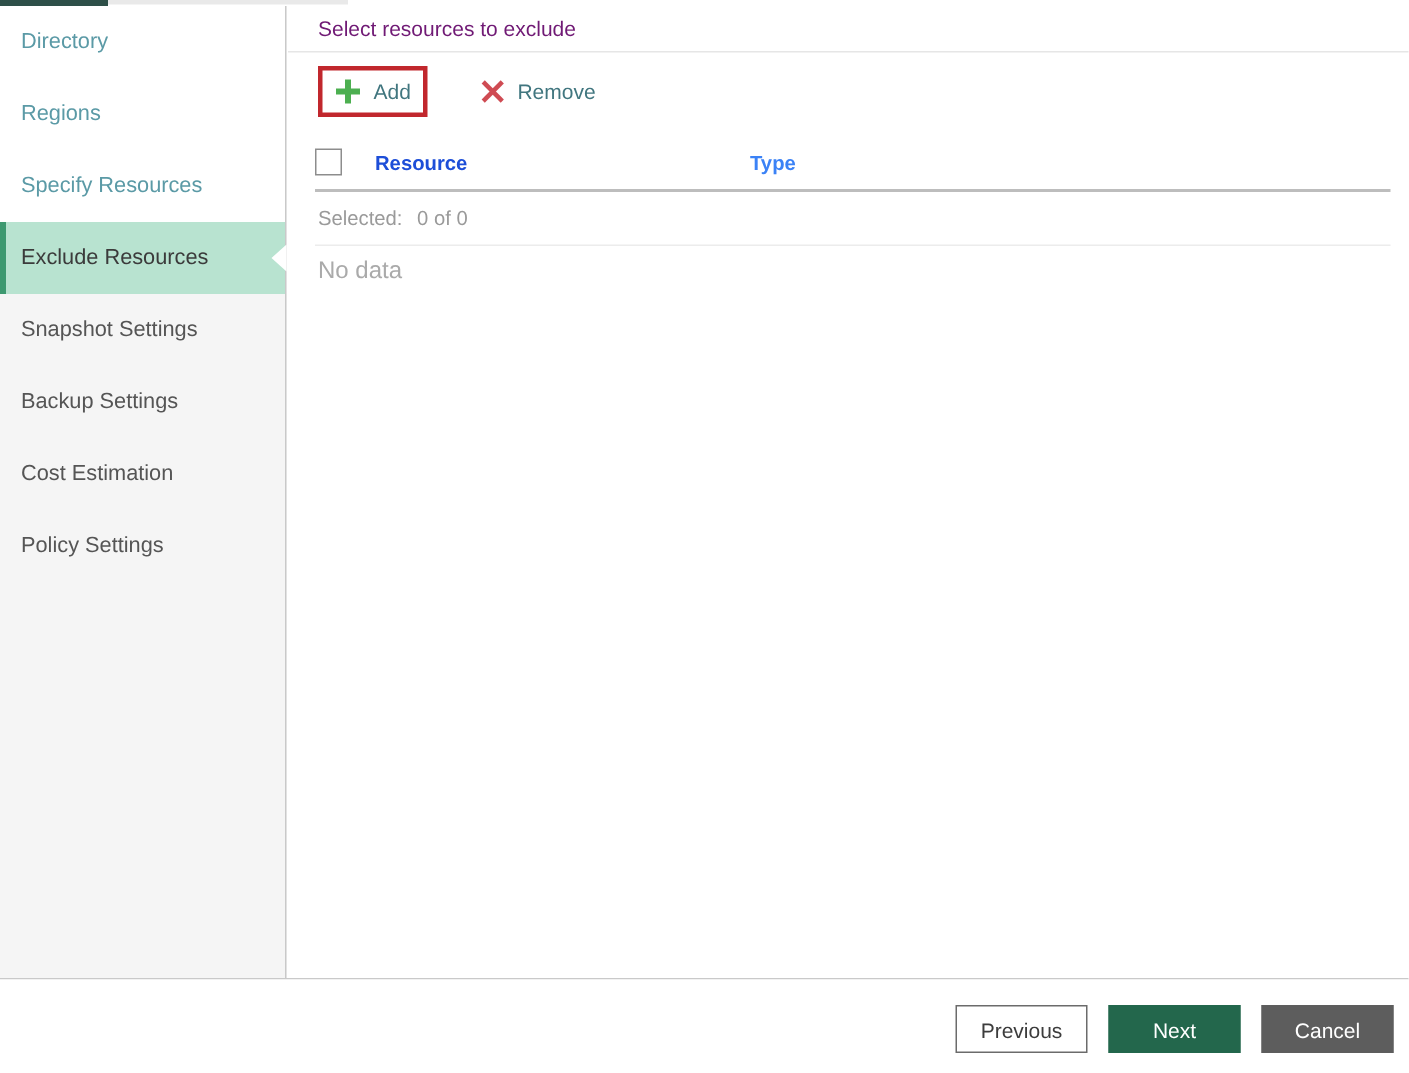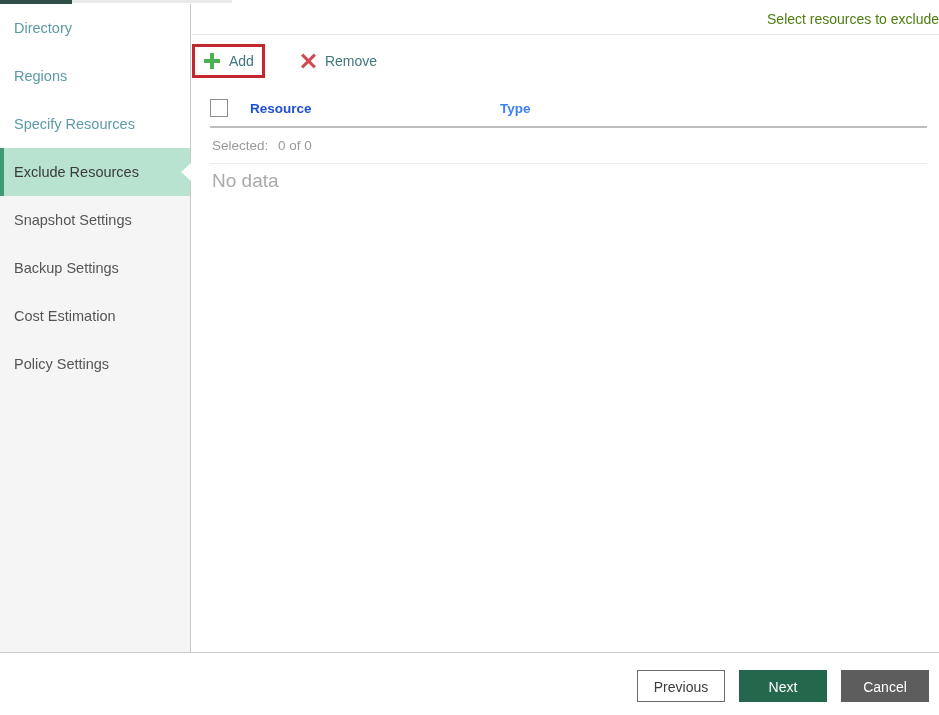--- a/index.html
+++ b/index.html
@@ -108,34 +108,33 @@
     box-sizing: border-box;
   }
   .content-header {
     position: absolute;
     left: 0; top: 0;
     width: 747px;
     height: 31px;
     line-height: 31px;
     padding-left: 20px;
     font-size: 14px;
-    color: #4d7c0f;
+    color: #701a75;
     box-sizing: border-box;
     border-bottom: 1px solid #e6e6e6;
-    text-align: right;
   }
 
   
   .toolbar {
     position: absolute;
     left: 0; top: 36px;
     height: 42px;
     display: flex;
     align-items: center;
-    padding-left: 0;
+    padding-left: 20px;
   }
   .tool-btn {
     display: flex;
     align-items: center;
     height: 34px;
     padding: 0 8px;
     margin-right: 24px;
     font-size: 14px;
     color: #41767f;
     cursor: pointer;
@@ -220,21 +219,21 @@
     color: #9a9a9a;
     border-bottom: 1px solid #ececec;
     padding-left: 2px;
   }
   .grid-selected .sel-count {
     margin-left: 6px;
   }
   .grid-nodata {
     height: 34px;
     line-height: 34px;
-    font-size: 19px;
+    font-size: 16px;
     color: #aaaaaa;
     padding-left: 2px;
   }
 
   
   .footer-divider {
     position: absolute;
     left: 0; top: 652px;
     width: 939px;
     height: 1px;

